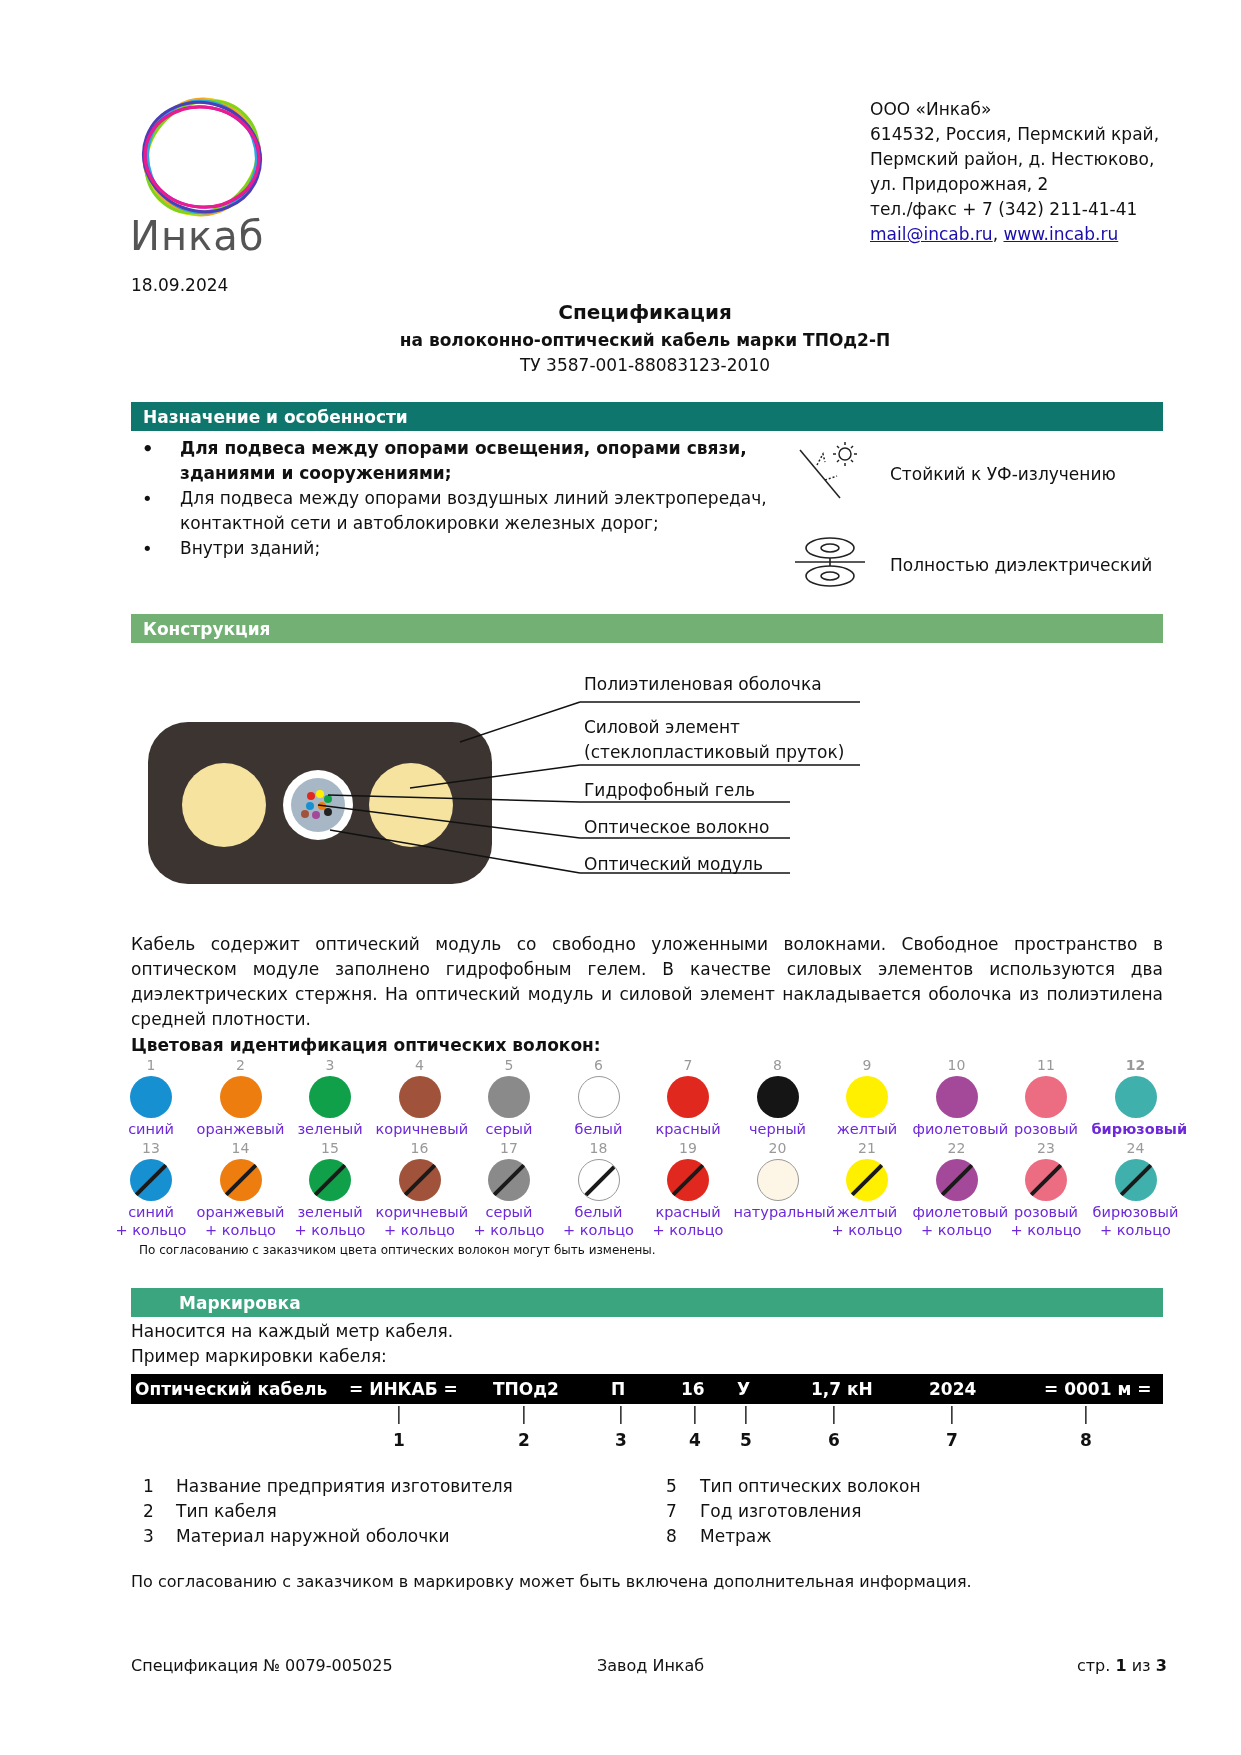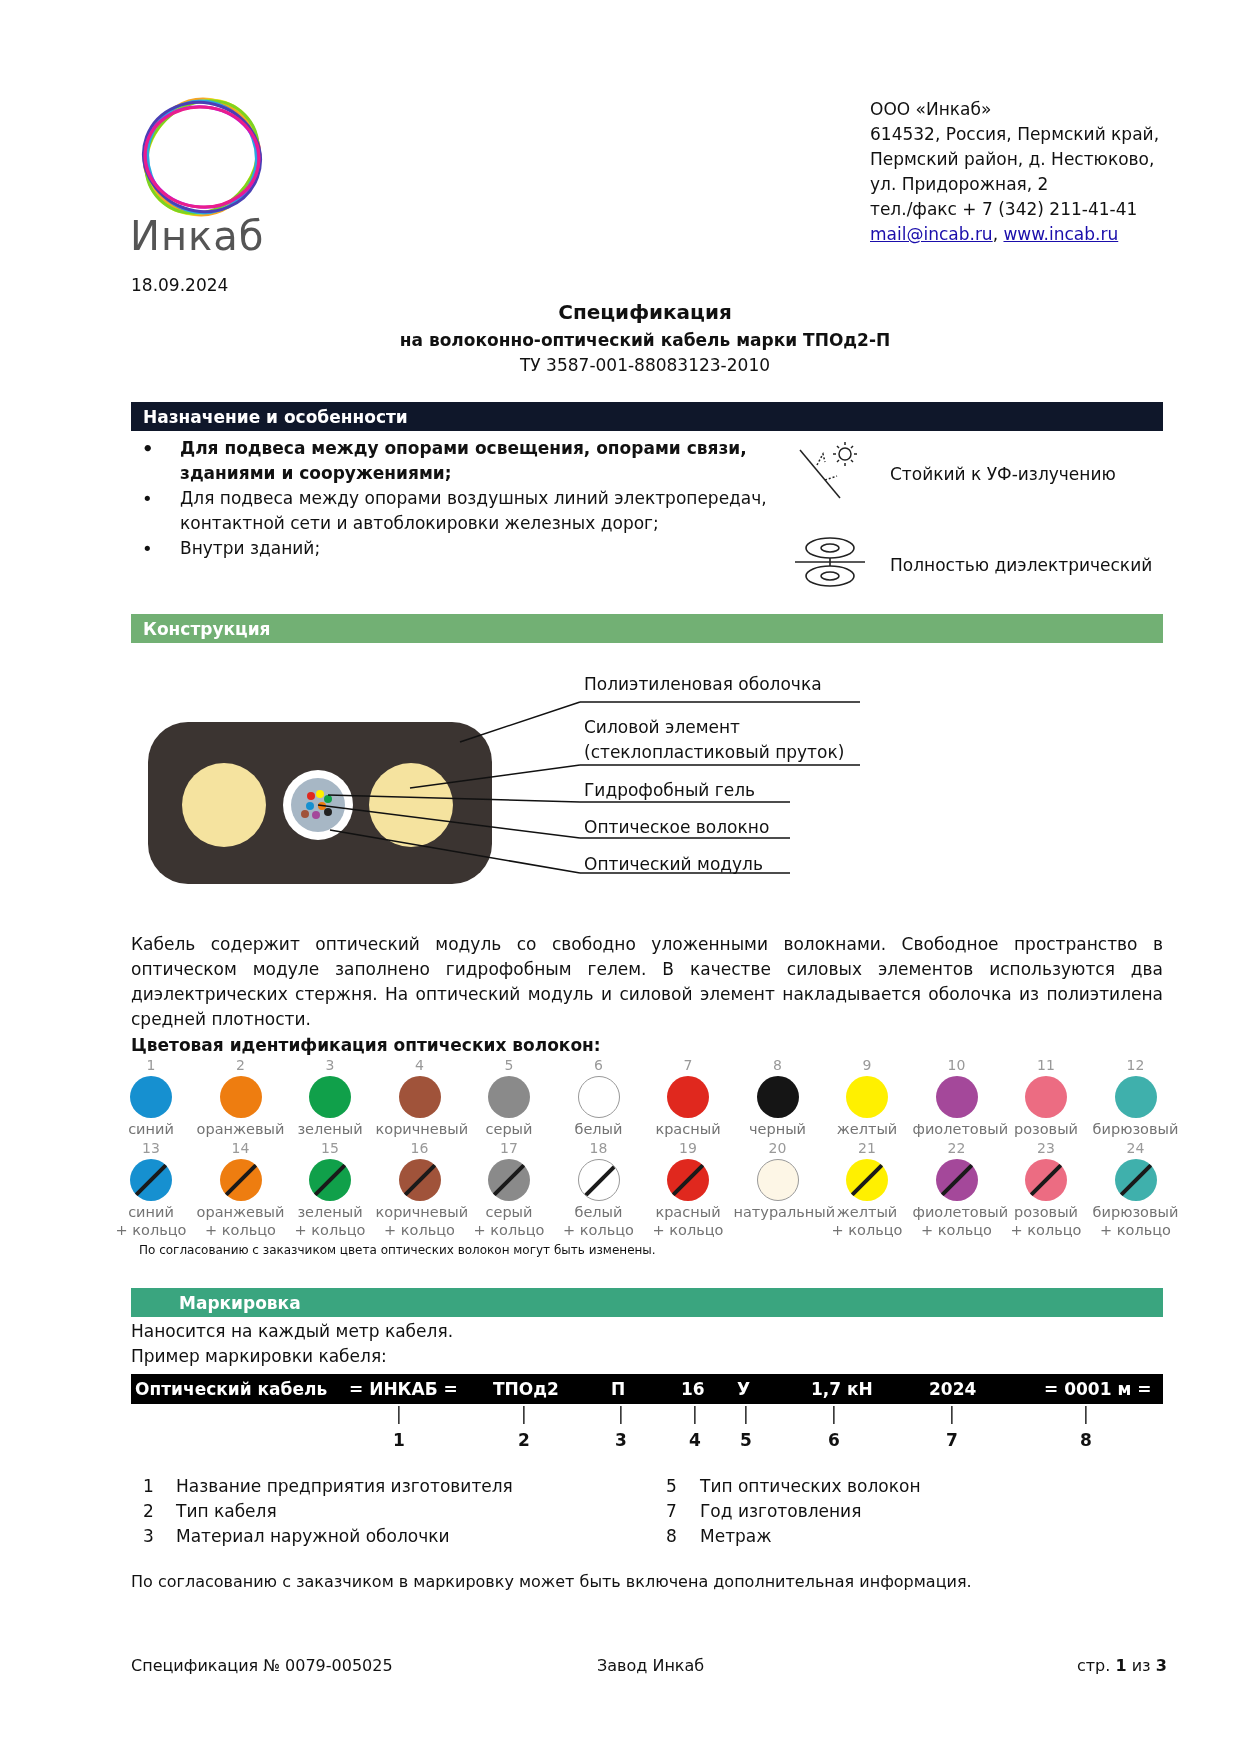--- a/index.html
+++ b/index.html
@@ -15,21 +15,21 @@
   .bar{position:absolute;left:131px;width:1032px;height:31px;color:#fff;font-weight:bold;font-size:17px;line-height:31px;padding-left:12px;box-sizing:border-box;border-bottom:2px solid #fff;}
   .bullets{position:absolute;left:140px;top:436px;width:650px;font-size:17px;line-height:25px;}
   .bullet{position:relative;padding-left:40px;}
   .bullet:before{content:"•";position:absolute;left:2px;top:0;font-size:18px;}
   .feat{position:absolute;left:890px;font-size:17px;}
   .para{position:absolute;left:131px;width:1032px;font-size:17px;line-height:25px;text-align:justify;}
   .circ-cell{position:absolute;width:88px;text-align:center;}
   .num{font-size:14px;color:#999;line-height:14px;}
   .dot{width:42px;height:42px;border-radius:50%;margin:4px auto 2px;position:relative;overflow:hidden;box-sizing:border-box;}
   .dot .stripe{position:absolute;left:-4px;top:19px;width:50px;height:4px;background:#1a1a1a;transform:rotate(-45deg);}
-  .lbl{font-size:14.5px;color:#737373;line-height:18px;white-space:nowrap;}
+  .lbl{font-size:14.5px;color:#6d28d9;line-height:18px;white-space:nowrap;}
   .mark-table{position:absolute;left:131px;top:1374px;width:1032px;height:30px;background:#000;color:#fff;font-weight:bold;font-size:17px;line-height:30px;}
   .mark-cell{position:absolute;top:0;white-space:nowrap;}
   .tick{position:absolute;top:1410px;font-size:17px;}
   .legend{position:absolute;font-size:17px;line-height:25px;}
   .footer{position:absolute;top:1656px;font-size:16px;}
 </style>
 </head>
 <body>
 
 <svg class="logo-ring" viewBox="0 0 135 135">
@@ -54,21 +54,21 @@
   <div>тел./факс + 7 (342) 211-41-41</div>
   <div><a>mail@incab.ru</a><span>, </span><a>www.incab.ru</a></div>
 </div>
 
 <div class="date">18.09.2024</div>
 
 <div class="title" style="top:300px;font-size:20px;font-weight:bold;">Спецификация</div>
 <div class="title" style="top:330px;font-size:17px;font-weight:bold;">на волоконно-оптический кабель марки ТПОд2-П</div>
 <div class="title" style="top:355px;font-size:17px;">ТУ 3587-001-88083123-2010</div>
 
-<div class="bar" style="top:402px;background:#0f172a;">Назначение и особенности</div>
+<div class="bar" style="top:402px;background:#0f766e;">Назначение и особенности</div>
 
 <div class="bullets">
   <div class="bullet" style="font-weight:bold;">Для подвеса между опорами освещения, опорами связи, зданиями и сооружениями;</div>
   <div class="bullet">Для подвеса между опорами воздушных линий электропередач, контактной сети и автоблокировки железных дорог;</div>
   <div class="bullet">Внутри зданий;</div>
 </div>
 
 <svg class="abs" style="left:795px;top:440px;" width="70" height="60" viewBox="0 0 70 60">
   <g stroke="#222" fill="none" stroke-width="1.5">
     <line x1="5" y1="10" x2="45" y2="58"></line>
@@ -187,21 +187,21 @@
     <div class="circ-cell" style="left: 912.5px; top: 1058px;">
       <div class="num">10</div>
       <div class="dot" style="background: rgb(164, 72, 154);"></div>
       <div class="lbl">фиолетовый</div>
     </div>
     <div class="circ-cell" style="left: 1002px; top: 1058px;">
       <div class="num">11</div>
       <div class="dot" style="background: rgb(236, 108, 130);"></div>
       <div class="lbl">розовый</div>
     </div>
-    <div class="circ-cell" style="left: 1091.5px; top: 1058px;">
+    <div class="circ-cell" style="left: 1091.5px; top: 1058px; font-weight: bold;">
       <div class="num">12</div>
       <div class="dot" style="background: rgb(63, 176, 172);"></div>
       <div class="lbl">бирюзовый</div>
     </div>
   </div>
 <div id="row2">
     <div class="circ-cell" style="left: 107px; top: 1141px;">
       <div class="num">13</div>
       <div class="dot" style="background: rgb(22, 144, 208);">
         <div class="stripe"></div>

